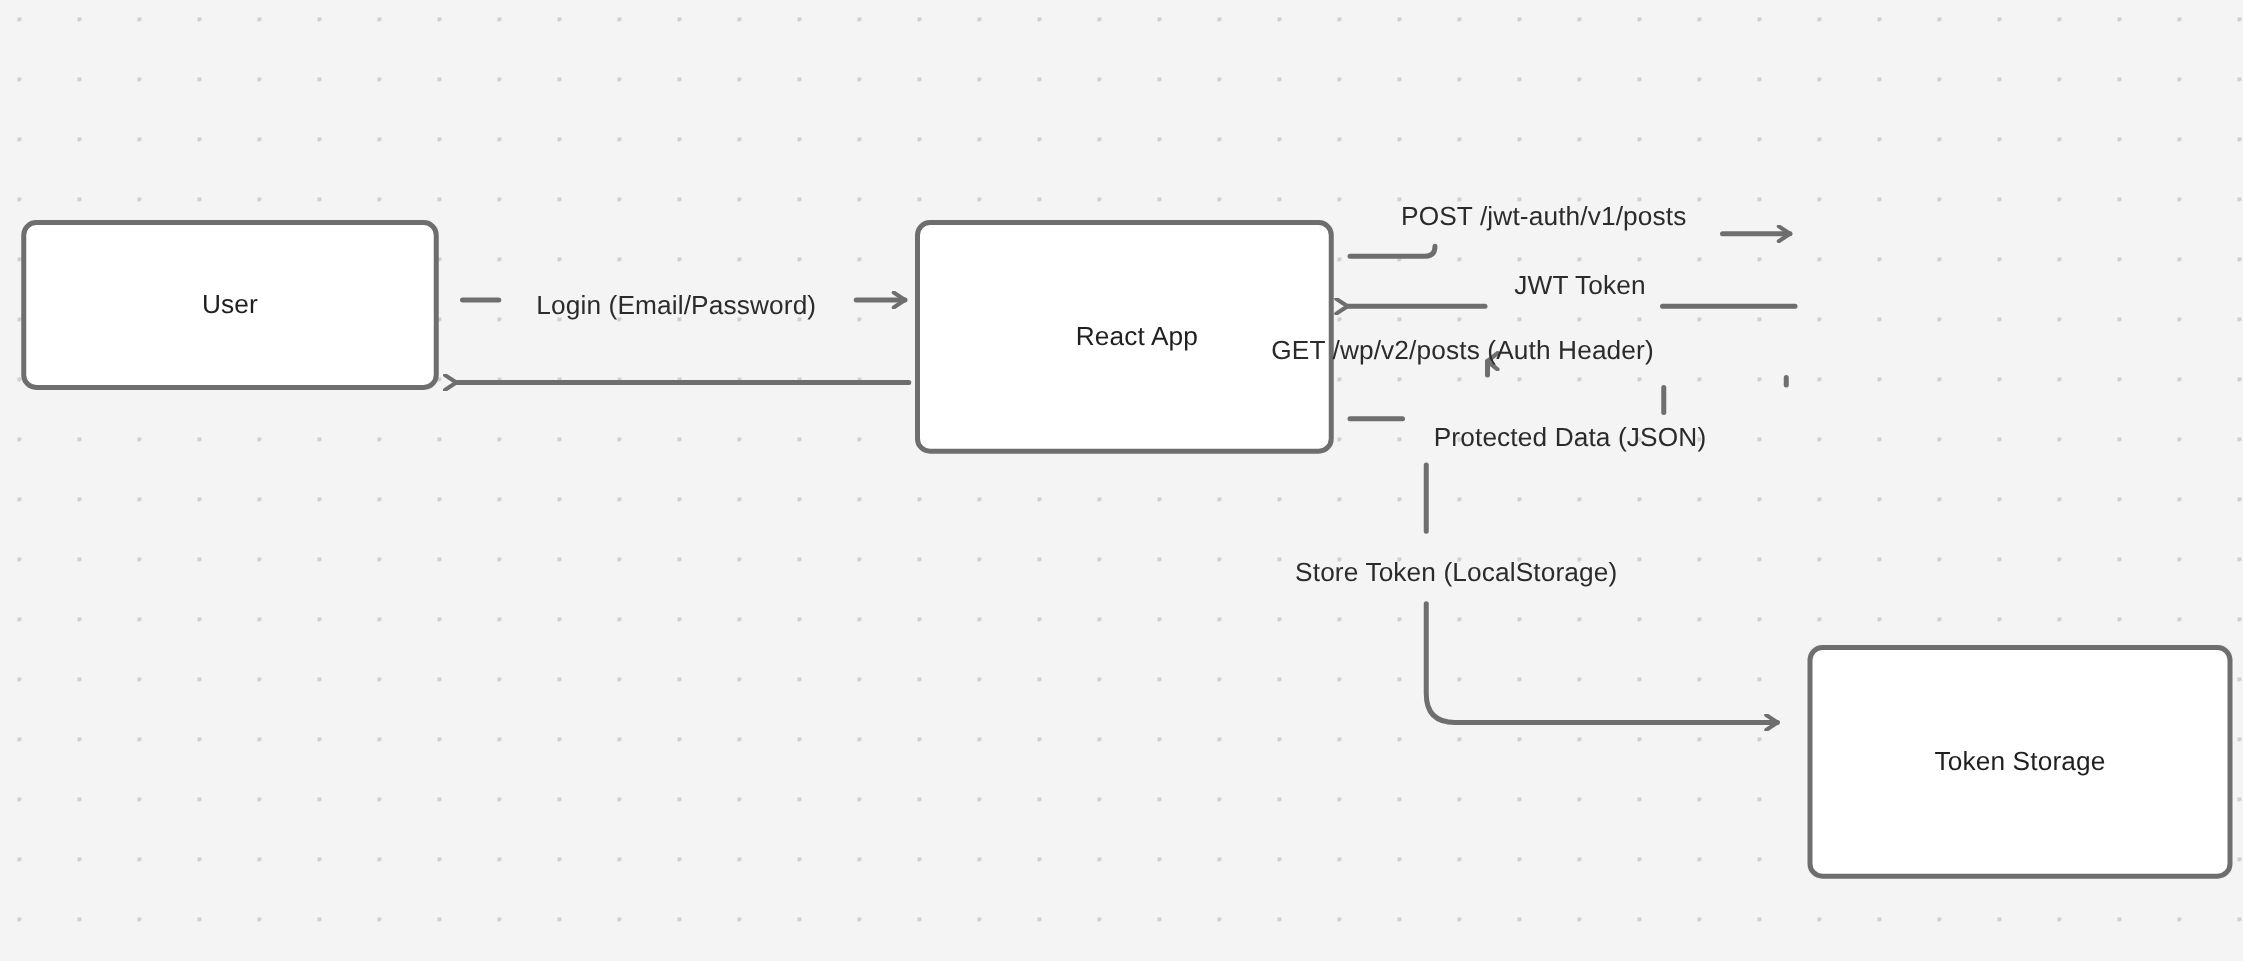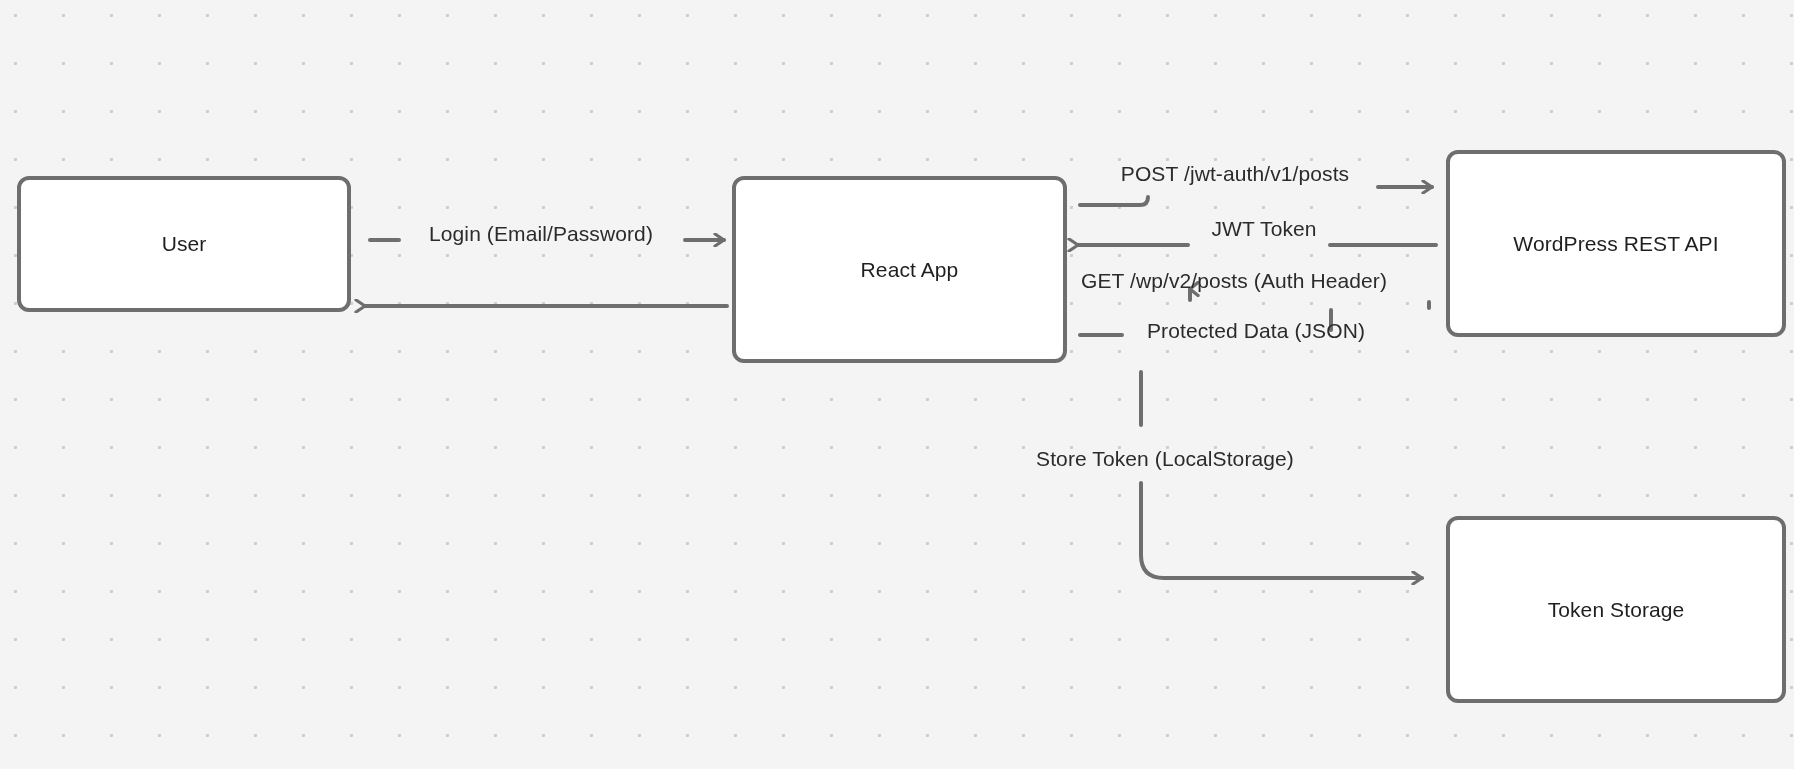--- a/index.html
+++ b/index.html
@@ -109,33 +109,30 @@
   </svg>
 
   <div class="node" style="left:17px; top:176px; width:334px; height:136px;">
     <span class="node-label">User</span>
   </div>
 
   <div class="node" style="left:732px; top:176px; width:335px; height:187px;padding-left:20px;">
     <span class="node-label">React App</span>
   </div>
 
-  <div class="node" style="left:1446px; top:150px; width:340px; height:187px;">
-    <span class="node-label">WordPress REST API</span>
-  </div>
 
   <div class="node" style="left:1446px; top:487px; width:340px; height:187px;margin-top:29px;">
     <span class="node-label">Token Storage</span>
   </div>
 
-  <div class="edge-label" style="left:541px; top:234px;">Login (Email/Password)</div>
+  <div class="edge-label" style="left:541px; top:245px;">Login (Email/Password)</div>
 
   <div class="edge-label" style="left:1235px; top:174px;">POST /jwt-auth/v1/posts</div>
 
   <div class="edge-label" style="left:1264px; top:229px;">JWT Token</div>
 
-  <div class="edge-label" style="left:1234px; top:281px;">GET /wp/v2/posts (Auth Header)</div>
+  <div class="edge-label" style="left:1170px; top:281px;">GET /wp/v2/posts (Auth Header)</div>
 
-  <div class="edge-label" style="left:1256px; top:331px;">Protected Data (JSON)</div>
+  <div class="edge-label" style="left:1256px; top:351px;">Protected Data (JSON)</div>
 
   <div class="edge-label" style="left:1141px; top:459px;margin-left:24px;">Store Token (LocalStorage)</div>
 
 </div>
 
 </body></html>

